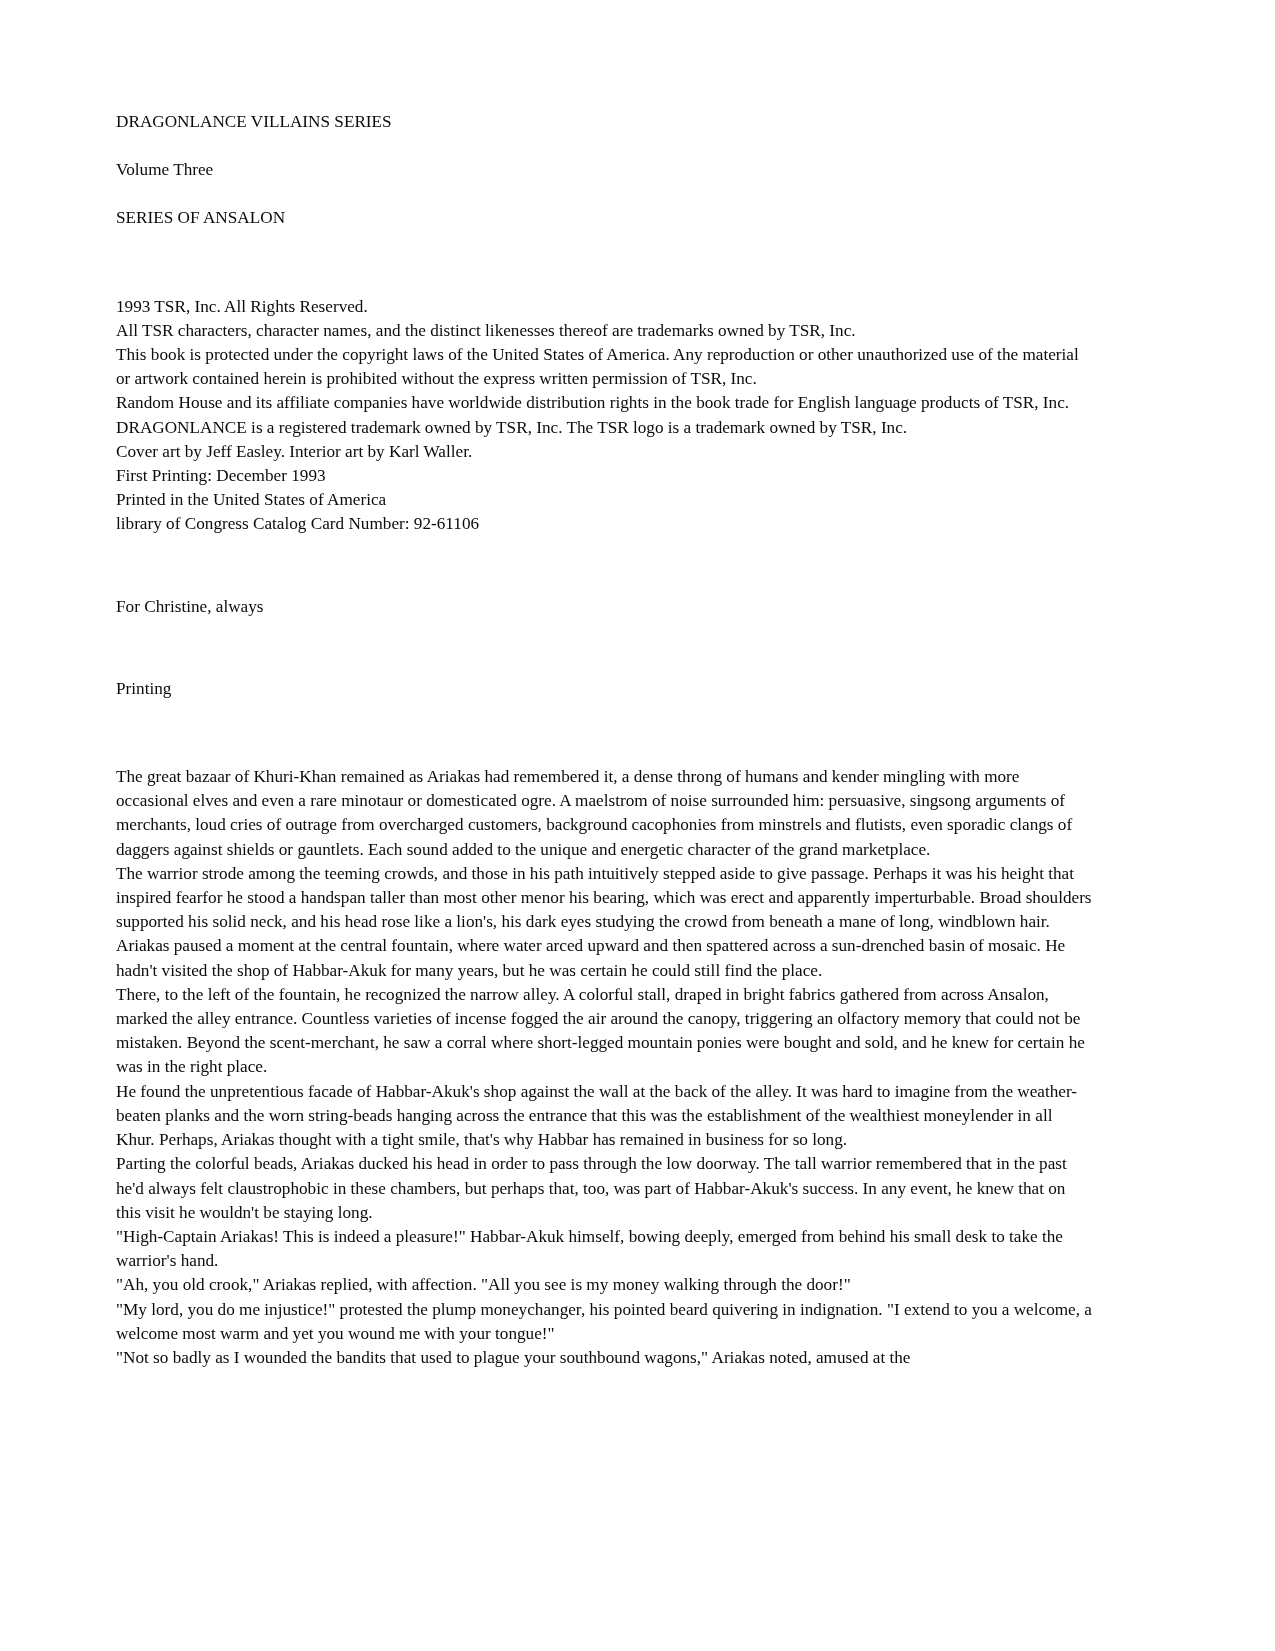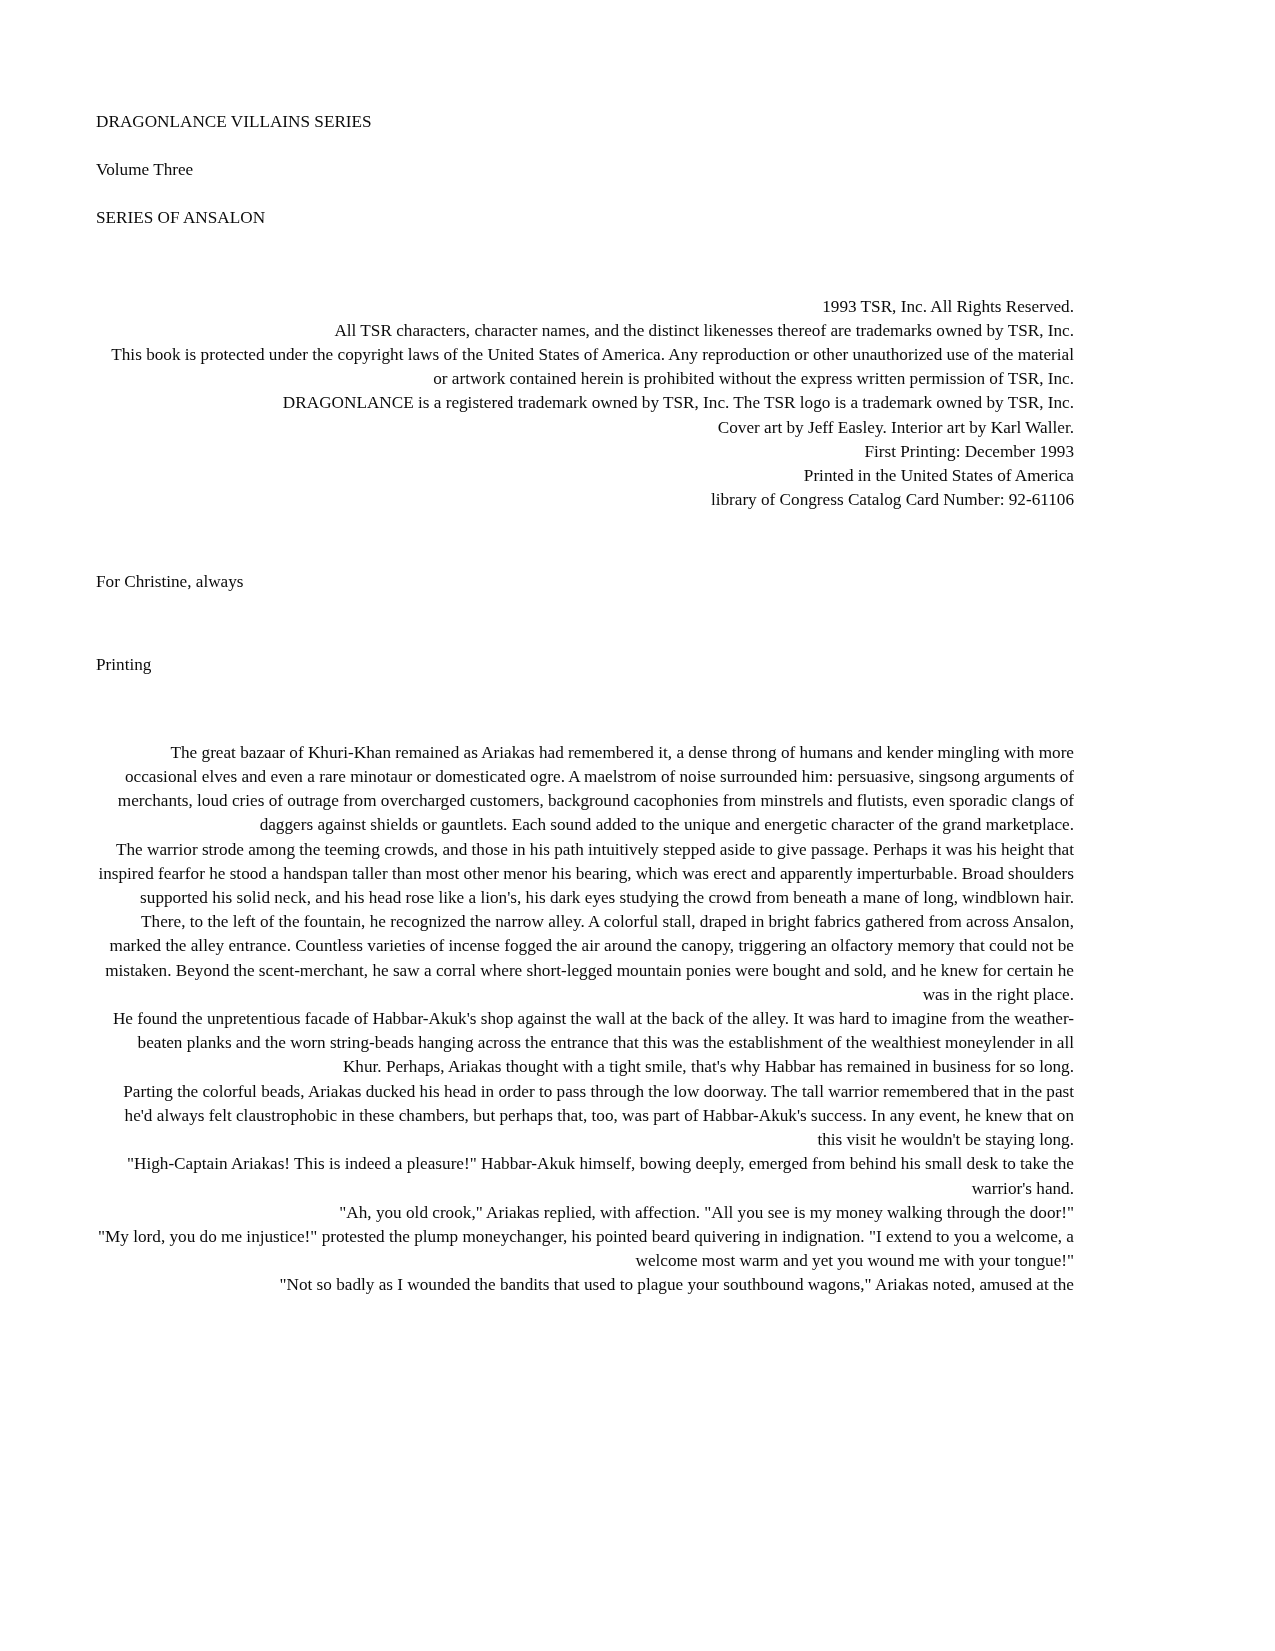--- a/index.html
+++ b/index.html
@@ -12,37 +12,37 @@
     width: 1275px;
     height: 1651px;
     background: #ffffff;
     margin: 0 auto;
     overflow: hidden;
     font-family: "Liberation Serif", "DejaVu Serif", serif;
     color: #0b0b0b;
   }
   .content {
     position: absolute;
-    left: 96px;
+    left: 116px;
     top: 110px;
     width: 978px;
   }
   .heading {
     font-size: 17.2px;
     line-height: 24.2px;
     margin: 0;
   }
   .gap-sm { height: 24px; }
   .gap-lg { height: 58px; }
   .gap-xl { height: 64px; }
   .para {
     font-size: 17.2px;
     line-height: 24.2px;
     margin: 0;
-    text-align: right;
+    text-align: left;
     hyphens: none;
   }
   .credits .para { white-space: normal; }
 </style>
 </head>
 <body>
 
 <div class="page">
   <div class="content">
 
@@ -53,40 +53,42 @@
     <div class="gap-sm"></div>
 
     <div class="heading">SERIES OF ANSALON</div>
 
     <div class="gap-xl"></div>
 
     <div class="credits">
       <p class="para">1993 TSR, Inc. All Rights Reserved.</p>
       <p class="para">All TSR characters, character names, and the distinct likenesses thereof are trademarks owned by TSR, Inc.</p>
       <p class="para">This book is protected under the copyright laws of the United States of America. Any reproduction or other unauthorized use of the material or artwork contained herein is prohibited without the express written permission of TSR, Inc.</p>
+      <p class="para">Random House and its affiliate companies have worldwide distribution rights in the book trade for English language products of TSR, Inc.</p>
       <p class="para">DRAGONLANCE is a registered trademark owned by TSR, Inc. The TSR logo is a trademark owned by TSR, Inc.</p>
       <p class="para">Cover art by Jeff Easley. Interior art by Karl Waller.</p>
       <p class="para">First Printing: December 1993</p>
       <p class="para">Printed in the United States of America</p>
       <p class="para">library of Congress Catalog Card Number: 92-61106</p>
     </div>
 
     <div class="gap-lg"></div>
 
     <div class="heading">For Christine, always</div>
 
     <div class="gap-lg"></div>
 
     <div class="heading">Printing</div>
 
     <div class="gap-xl"></div>
 
     <div class="body">
       <p class="para">The great bazaar of Khuri-Khan remained as Ariakas had remembered it, a dense throng of humans and kender mingling with more occasional elves and even a rare minotaur or domesticated ogre. A maelstrom of noise surrounded him: persuasive, singsong arguments of merchants, loud cries of outrage from overcharged customers, background cacophonies from minstrels and flutists, even sporadic clangs of daggers against shields or gauntlets. Each sound added to the unique and energetic character of the grand marketplace.</p>
       <p class="para">The warrior strode among the teeming crowds, and those in his path intuitively stepped aside to give passage. Perhaps it was his height that inspired fearfor he stood a handspan taller than most other menor his bearing, which was erect and apparently imperturbable. Broad shoulders supported his solid neck, and his head rose like a lion's, his dark eyes studying the crowd from beneath a mane of long, windblown hair.</p>
+      <p class="para">Ariakas paused a moment at the central fountain, where water arced upward and then spattered across a sun-drenched basin of mosaic. He hadn't visited the shop of Habbar-Akuk for many years, but he was certain he could still find the place.</p>
       <p class="para">There, to the left of the fountain, he recognized the narrow alley. A colorful stall, draped in bright fabrics gathered from across Ansalon, marked the alley entrance. Countless varieties of incense fogged the air around the canopy, triggering an olfactory memory that could not be mistaken. Beyond the scent-merchant, he saw a corral where short-legged mountain ponies were bought and sold, and he knew for certain he was in the right place.</p>
       <p class="para">He found the unpretentious facade of Habbar-Akuk's shop against the wall at the back of the alley. It was hard to imagine from the weather-beaten planks and the worn string-beads hanging across the entrance that this was the establishment of the wealthiest moneylender in all Khur. Perhaps, Ariakas thought with a tight smile, that's why Habbar has remained in business for so long.</p>
       <p class="para">Parting the colorful beads, Ariakas ducked his head in order to pass through the low doorway. The tall warrior remembered that in the past he'd always felt claustrophobic in these chambers, but perhaps that, too, was part of Habbar-Akuk's success. In any event, he knew that on this visit he wouldn't be staying long.</p>
       <p class="para">"High-Captain Ariakas! This is indeed a pleasure!" Habbar-Akuk himself, bowing deeply, emerged from behind his small desk to take the warrior's hand.</p>
       <p class="para">"Ah, you old crook," Ariakas replied, with affection. "All you see is my money walking through the door!"</p>
       <p class="para">"My lord, you do me injustice!" protested the plump moneychanger, his pointed beard quivering in indignation. "I extend to you a welcome, a welcome most warm and yet you wound me with your tongue!"</p>
       <p class="para">"Not so badly as I wounded the bandits that used to plague your southbound wagons," Ariakas noted, amused at the</p>
     </div>
 
   </div>

